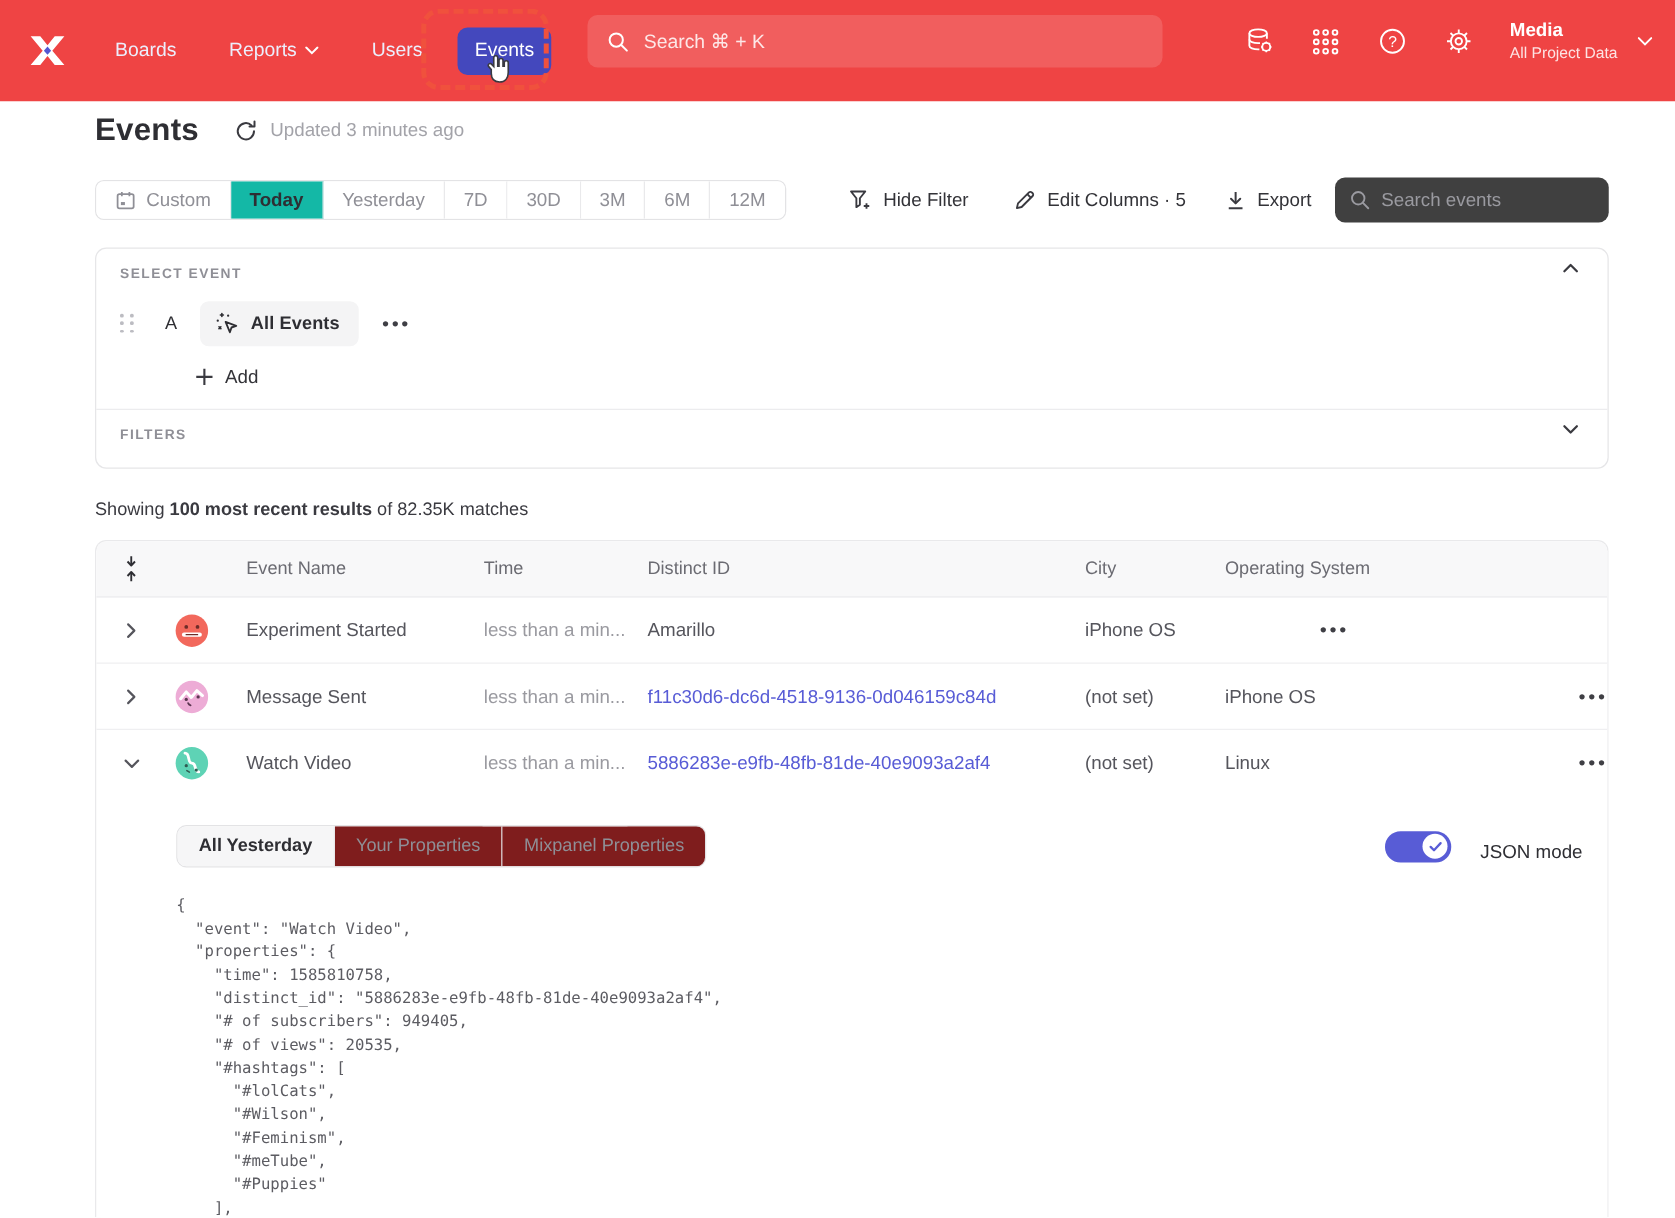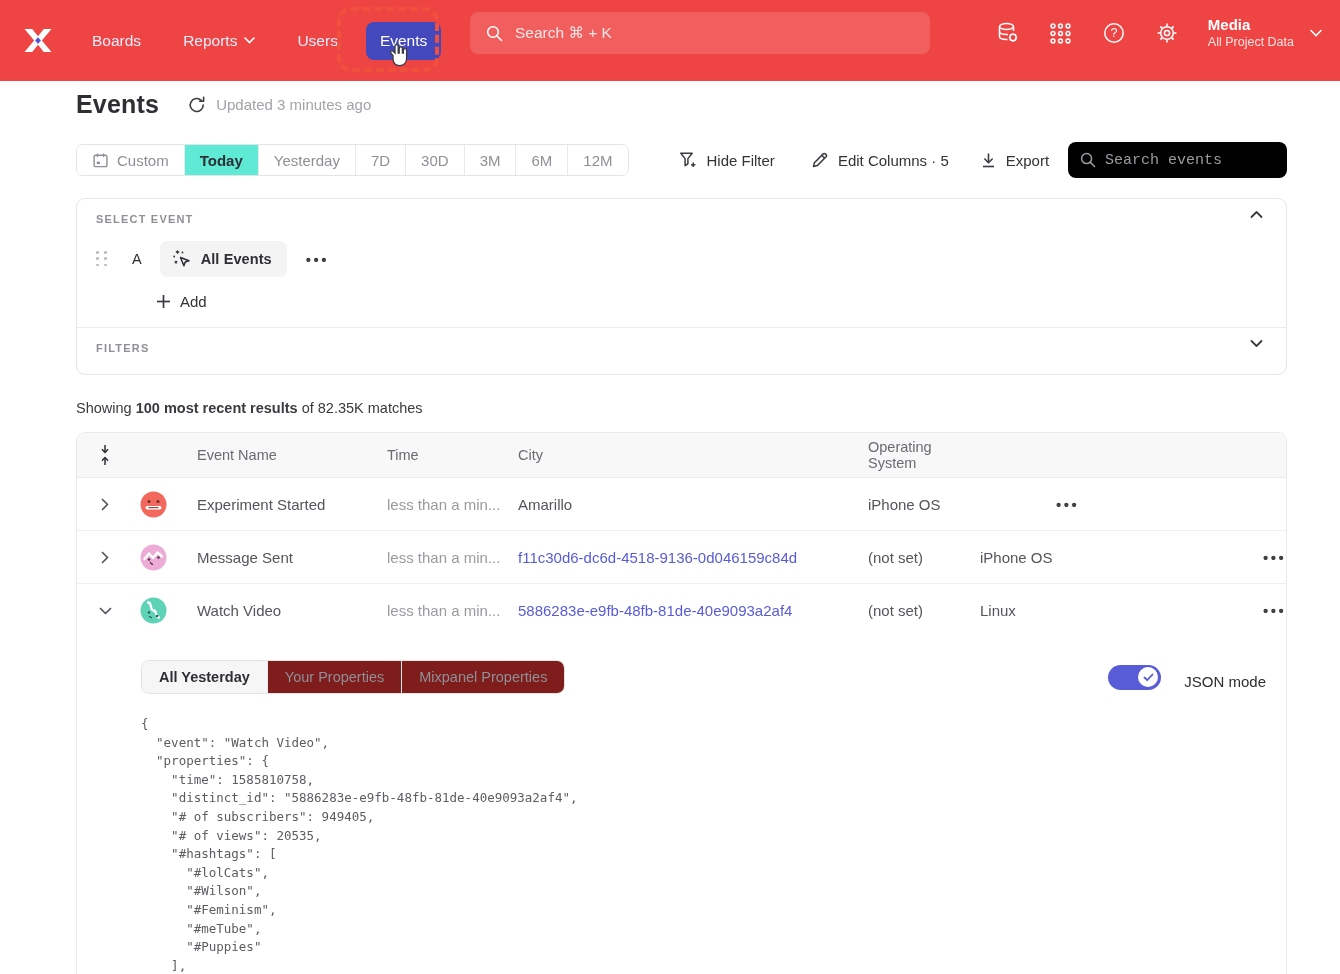--- a/index.html
+++ b/index.html
@@ -35,26 +35,26 @@
   .page-title { font-size:25px; font-weight:bold; color:#2e2e33; letter-spacing:.2px; }
   .refresh-btn { margin-left:28px; width:20px; height:20px; cursor:pointer; }
   .updated { margin-left:9px; color:#a3a3a9; font-size:15px; }
 
   
   .toolbar { position:absolute; top:142px; left:76px; width:1211px; height:36px; display:flex; align-items:center; }
   .seg-group { display:flex; height:32px; border:1px solid #e3e3e5; border-radius:7px; overflow:hidden; }
   .seg { display:flex; align-items:center; gap:8px; padding:0 15px; font-size:15px;
          color:#8f8f96; border-right:1px solid #e9e9eb; cursor:pointer; background:#fff; white-space:nowrap; }
   .seg:last-child { border-right:none; }
-  .seg.selected { background:#5eead4; color:#2e2e33; font-weight:bold; }
+  .seg.selected { background:#14b8a6; color:#2e2e33; font-weight:bold; }
   .tool-btn { display:flex; align-items:center; gap:9px; font-size:15px; color:#333338;
               cursor:pointer; white-space:nowrap; }
   .tb1 { margin-left:50px; } .tb2 { margin-left:36px; } .tb3 { margin-left:31px; }
-  .events-search { margin-left:auto; width:219px; height:36px; background:#000000; border-radius:8px;
-                   display:flex; align-items:center; padding-left:12px; gap:9px; color:#9a9aa0; font-size:15px;font-family:Liberation Mono, monospace; }
+  .events-search { margin-left:auto; width:219px; height:36px; background:#404040; border-radius:8px;
+                   display:flex; align-items:center; padding-left:12px; gap:9px; color:#9a9aa0; font-size:15px; }
 
   
   .query-card { position:absolute; top:198px; left:76px; width:1211px; height:177px;
                 border:1px solid #e6e6e8; border-radius:9px; background:#fff; }
   .sec-label { font-size:11px; font-weight:bold; letter-spacing:1.2px; color:#8f8f96; }
   .se-head { position:absolute; top:14px; left:19px; }
   .se-collapse { position:absolute; top:11px; right:14px; width:22px; height:22px; cursor:pointer; }
   .event-row { position:absolute; top:42px; left:19px; display:flex; align-items:center; }
   .drag-handle { width:12px; height:16px; display:grid; grid-template-columns:4px 4px; gap:3px 4px; cursor:grab; }
   .drag-handle i { width:2.6px; height:2.6px; background:#bcbcc2; border-radius:50%; }
@@ -339,20 +339,21 @@
         <svg width="12" height="24" viewBox="0 0 12 24" fill="none" stroke="#2e2e33" stroke-width="1.5">
           <line x1="6" y1="2" x2="6" y2="9"></line>
             <polyline points="3,6.2 6,9.4 9,6.2" stroke-linejoin="round"></polyline>
           <line x1="6" y1="22" x2="6" y2="15"></line>
             <polyline points="3,17.8 6,14.6 9,17.8" stroke-linejoin="round"></polyline>
         </svg>
       </div>
       <div class="th"></div>
       <div class="th">Event Name</div>
       <div class="th">Time</div>
+      <div class="th">Distinct ID</div>
       <div class="th">City</div>
       <div class="th">Operating System</div>
       <div></div>
     </div>
 
     <div class="tgrid trow">
       <div class="cell-center">
         <div class="expander">
           <svg width="8" height="13" viewBox="0 0 8 13">
               <polyline points="1.5,1.5 6.5,6.5 1.5,11.5" fill="none" stroke="#55555c" stroke-width="1.7" stroke-linecap="round" stroke-linejoin="round"></polyline>

